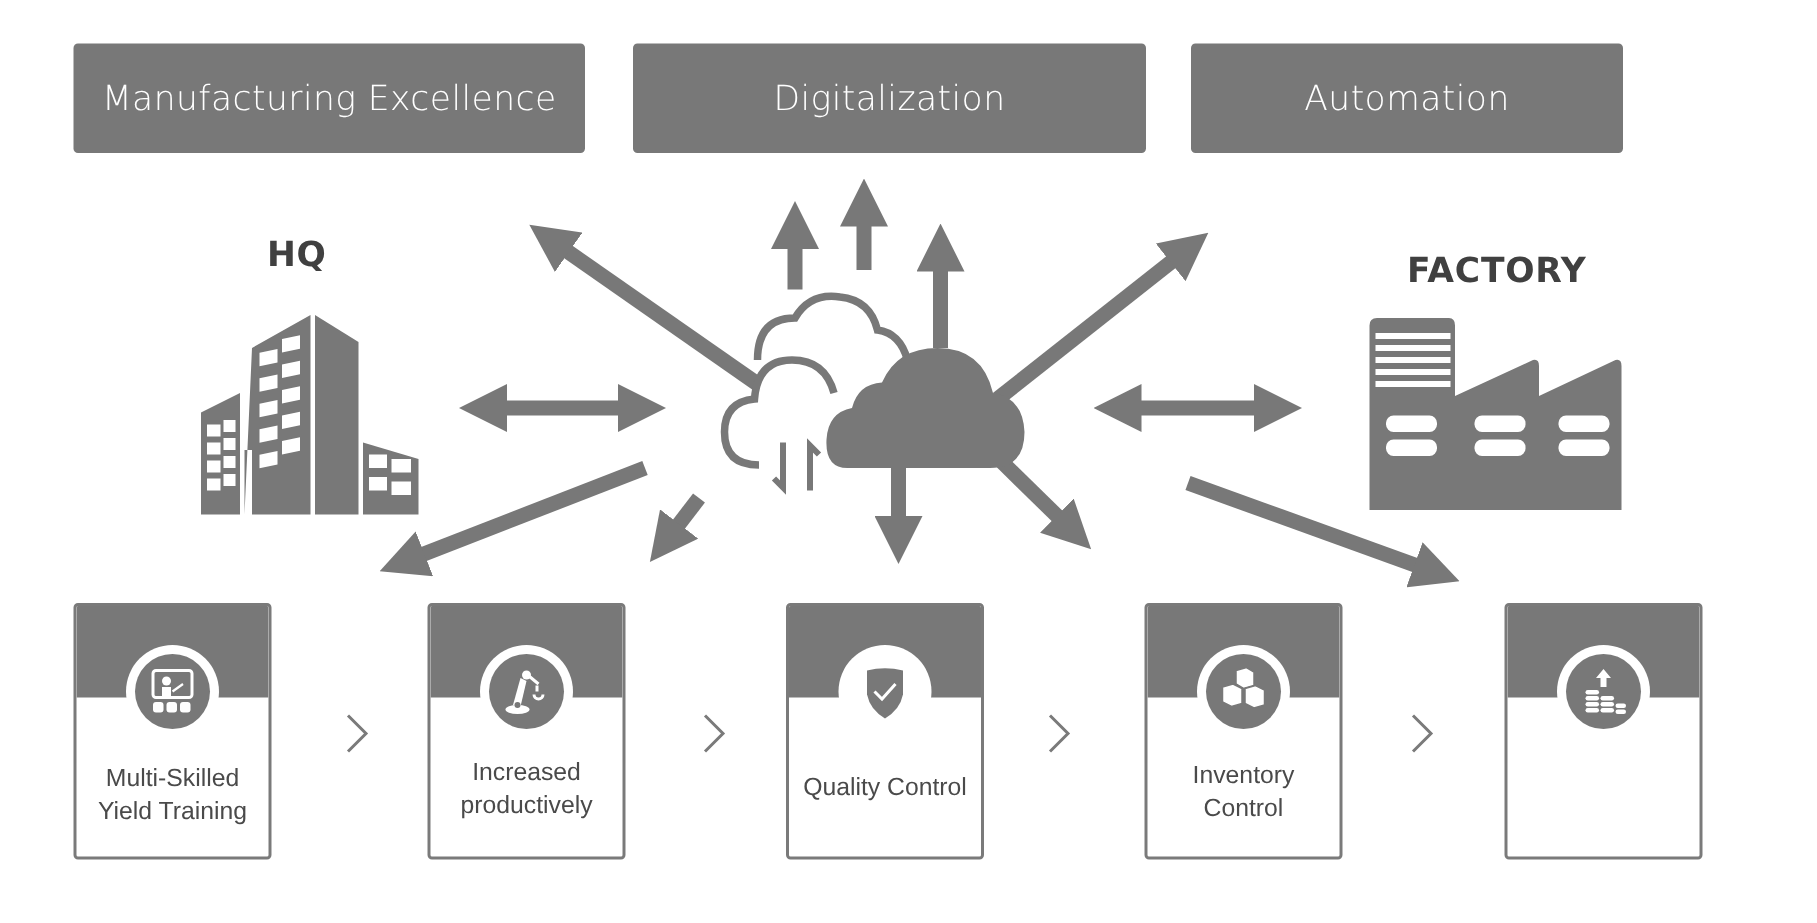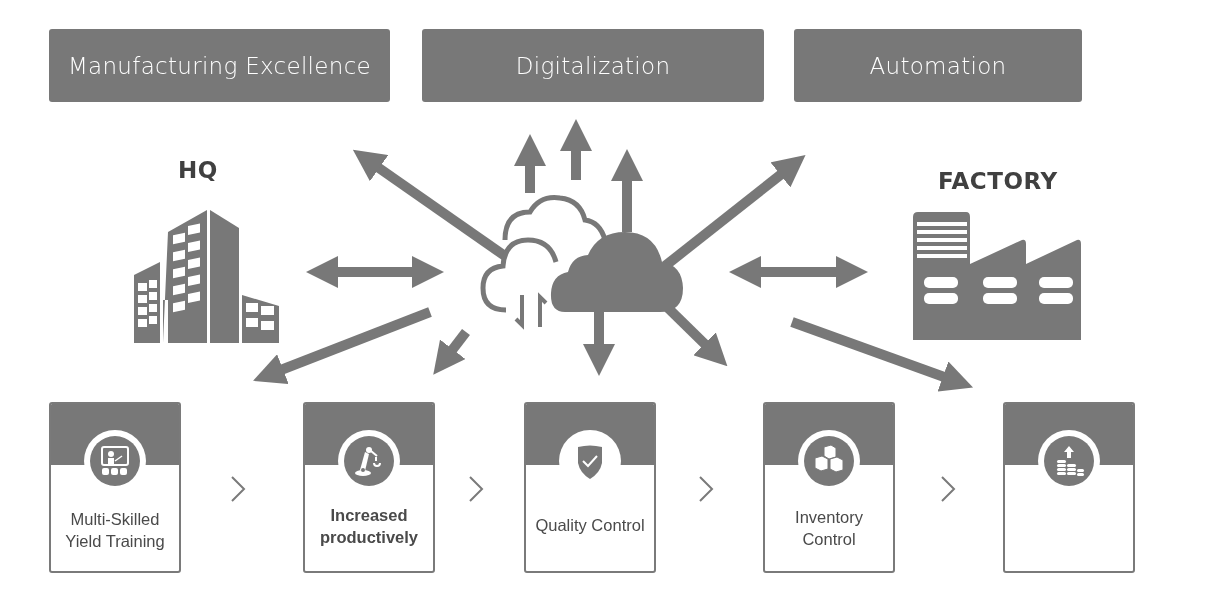--- a/index.html
+++ b/index.html
@@ -137,21 +137,21 @@
   <div class="card-text" style="top:104px;">
       <div>Multi-Skilled</div>
       <div>Yield Training</div>
     </div>
 </div>
 
 <svg class="chev" style="left:230px;" viewBox="0 0 16 28">
     <polyline points="2,2 14,14 2,26" fill="none" stroke="#7a7a7a" stroke-width="2"></polyline>
   </svg>
 
-<div class="card" style="left:303px;font-weight:bold;">
+<div class="card" style="left:285px;">
   <div class="card-top"></div>
   <div class="card-icon">
       <div class="card-icon-inner">
     <svg width="34" height="34" viewBox="0 0 34 34">
           <circle cx="17" cy="6" r="3" fill="#fff"></circle>
           <path d="M13,8 L8,26 L13,27 L17,10 Z" fill="#fff"></path>
           <line x1="19" y1="7" x2="25" y2="12" stroke="#fff" stroke-width="2"></line>
           <path d="M24,13 L24,17 M22,19 A3,3 0 0 0 28,19" stroke="#fff" stroke-width="2" fill="none"></path>
           <ellipse cx="11" cy="29" rx="8" ry="3" fill="#fff"></ellipse>
           <circle cx="11" cy="26" r="2" fill="#787878"></circle>

